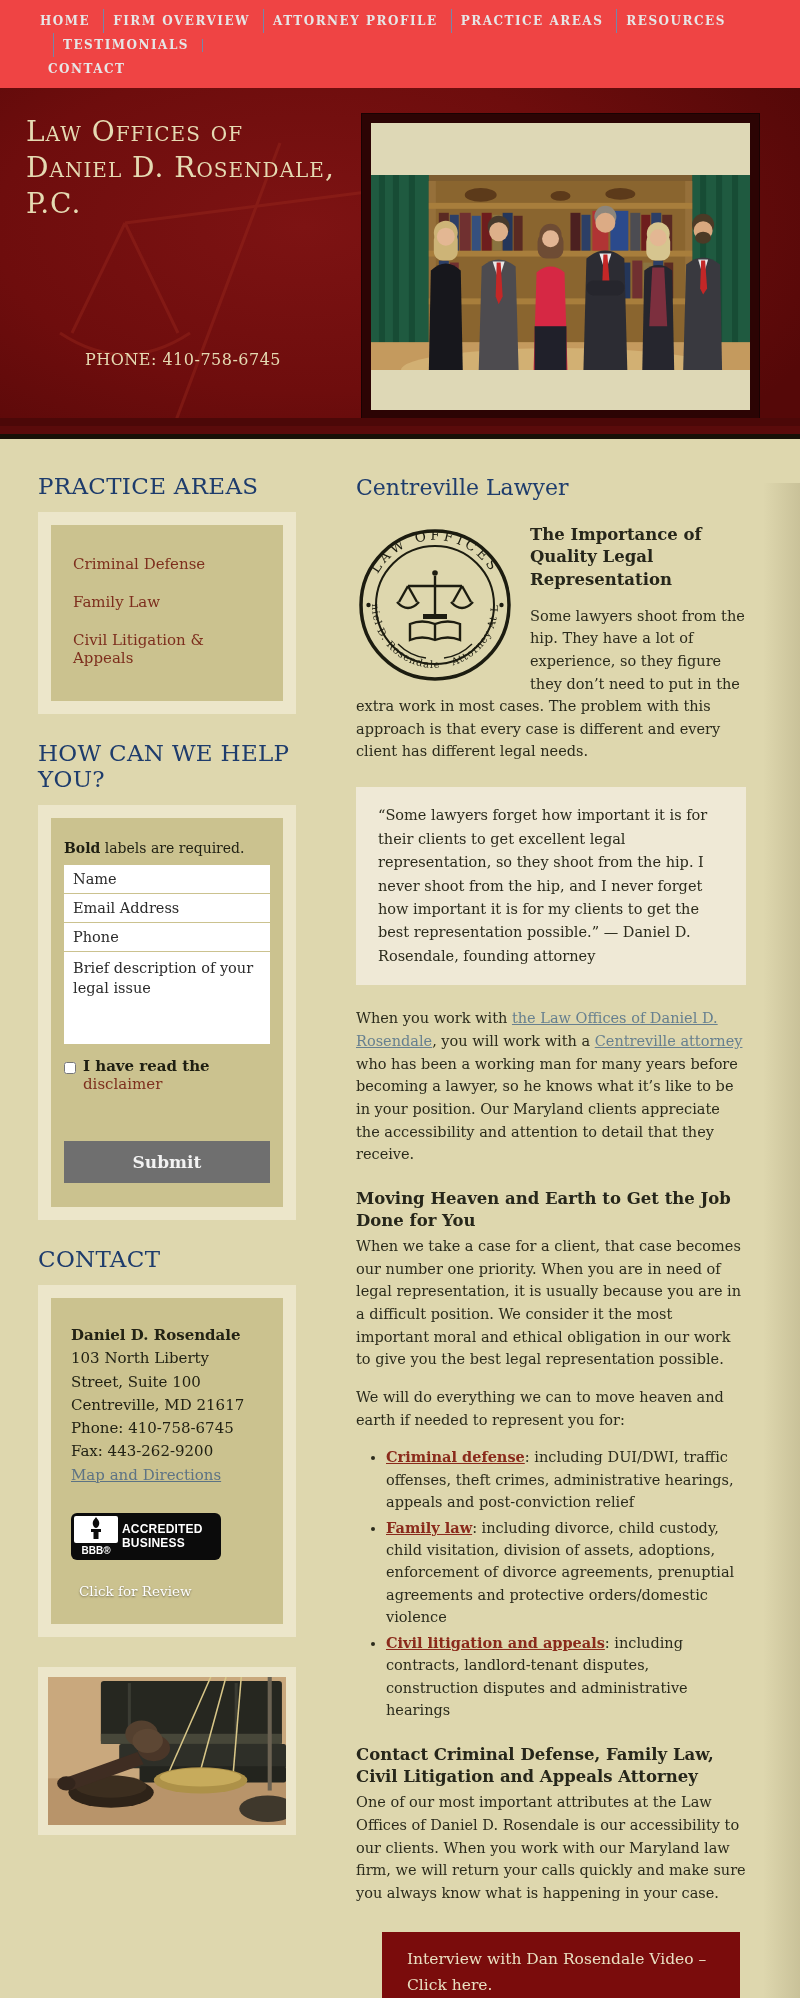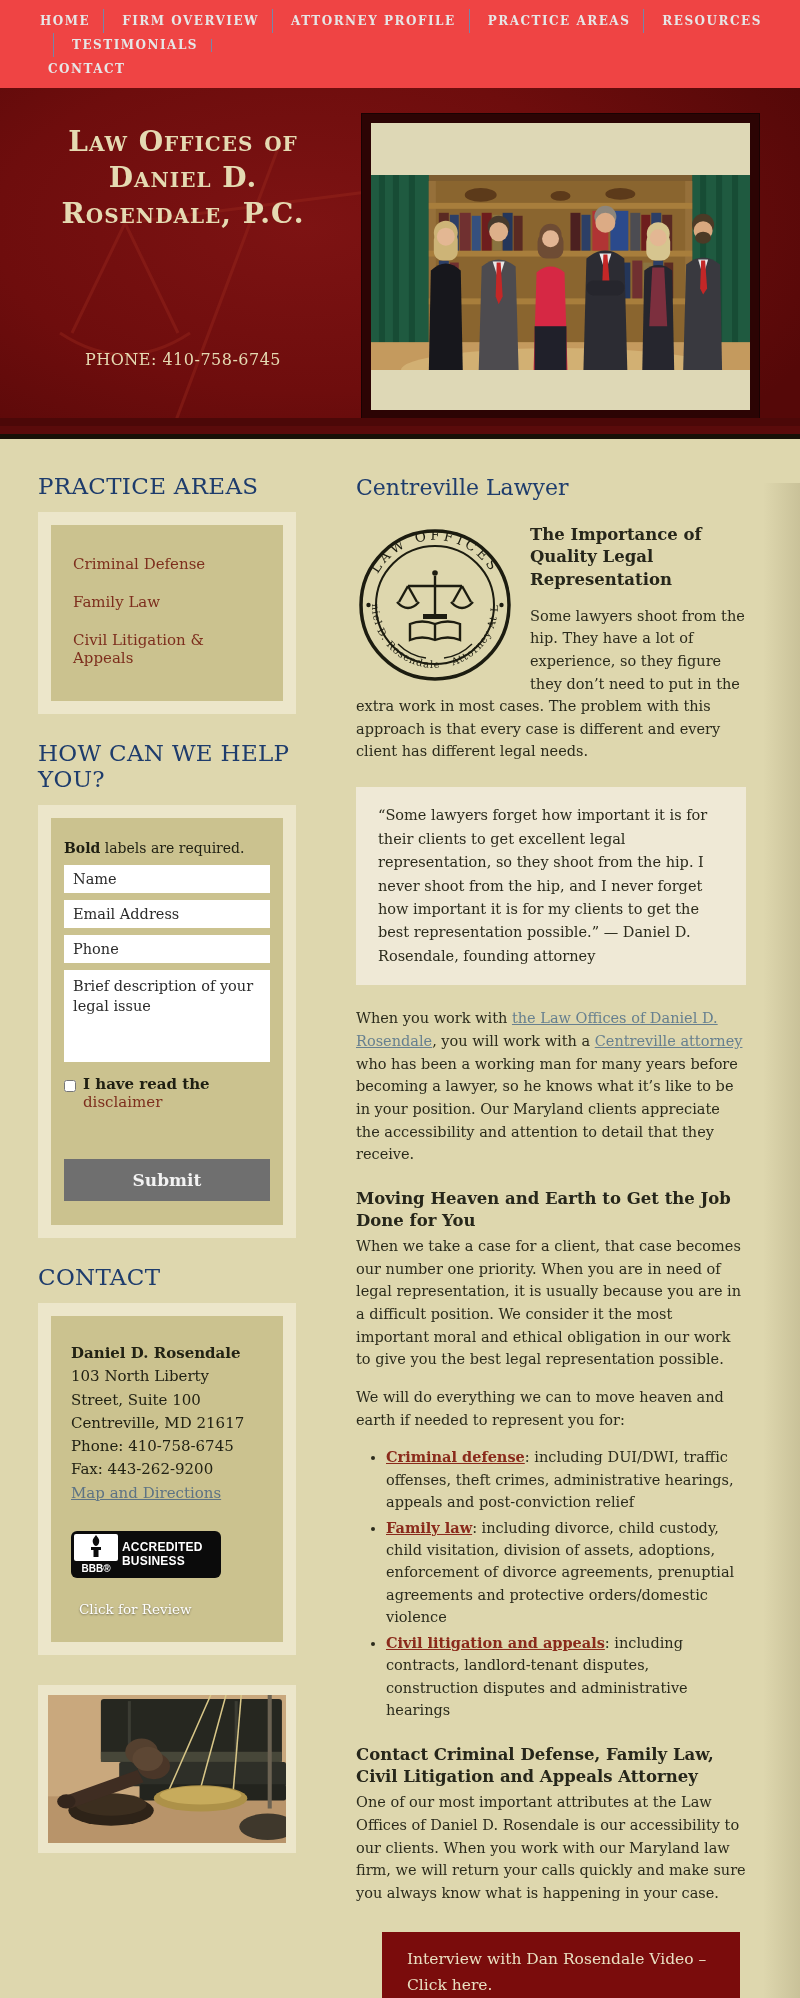--- a/index.html
+++ b/index.html
@@ -14,37 +14,37 @@
   
   .topnav {
     background:#ef4444;
     padding: 9px 30px 7px 40px;
     font-size: 12px;
     font-weight: bold;
     letter-spacing: 1.5px;
   }
   .topnav-row { display:flex; flex-wrap:wrap; align-items:center; line-height:2; }
   .topnav a { color:#e6e6e6; text-decoration:none; white-space:nowrap; }
-  .topnav-row a + a { border-left:1px solid #7486a8; padding-left:18px; margin-left:13px; }
+  .topnav-row a + a { border-left:1px solid #7486a8; padding-left:9px; margin-left:13px; }
   .nav-tail-divider { border-left:1px solid #7486a8; height:13px; margin-left:13px; }
   .topnav-row2 { padding-left:8px; }
 
   
   .hero {
     position: relative;
     height: 338px;
     background: radial-gradient(ellipse 560px 300px at 38% 42%, #7d1313 0%, #6e0d0d 55%, #550808 100%);
     overflow: hidden;
     border-bottom: 8px solid #4c0808;
   }
   .hero-watermark { position:absolute; left:30px; top:40px; opacity:.4; }
   .hero-name {
-    position:absolute; left:26px; top:36px; width:314px;
-    text-align:center; font-variant: small-caps;
-    font-size:28px; line-height:1.28; color:#e5dab2; letter-spacing:1px;font-weight:bold;
+    position:absolute; left:26px; top:26px; width:314px;
+    text-align:left; font-variant: small-caps;
+    font-size:28px; line-height:1.28; color:#e5dab2; letter-spacing:1px;
   }
   .hero-phone {
     position:absolute; left:26px; top:262px; width:314px;
     text-align:center; font-size:16px; color:#e5dab2; letter-spacing:.5px;
   }
   .photo-frame {
     position:absolute; right:41px; top:26px;
     width:397px; height:305px;
     background:#ded8b6;
     border:9px solid #2c0404;
@@ -79,21 +79,21 @@
   .practice-inner { padding:30px 22px 34px; }
   .practice-link { display:block; color:#7d2e1d; font-size:15px; text-decoration:none; margin-bottom:20px; }
   .practice-link:last-child { margin-bottom:0; }
 
   
   .form-inner { padding:22px 13px 24px; }
   .form-note { font-size:14px; color:#1f1f12; margin-bottom:9px; }
   .field {
     display:block; width:100%; border:0; background:#fff; color:#222;
     font-family:"DejaVu Serif", serif; font-size:14.5px;
-    padding:5px 9px; margin-bottom:7px; height:28px;
+    padding:5px 9px; margin-bottom:1px; height:28px;
   }
   .field::placeholder { color:#2b2b2b; opacity:1; }
   textarea.field { height:92px; resize:none; padding-top:6px; line-height:1.4; }
   .check-row { margin-top:13px; display:flex; align-items:flex-start; font-size:15px; font-weight:bold; color:#1f1f12; }
   .check-row input { margin:5px 7px 0 0; width:12px; height:12px; }
   .disclaimer-link { color:#7d2e1d; font-weight:normal; text-decoration:none; }
   .submit-btn {
     margin-top:48px; width:100%; height:42px; border:0;
     background:#6f6f6f; color:#f2f2f2;
     font-family:"DejaVu Serif", serif; font-size:17px; font-weight:bold;

